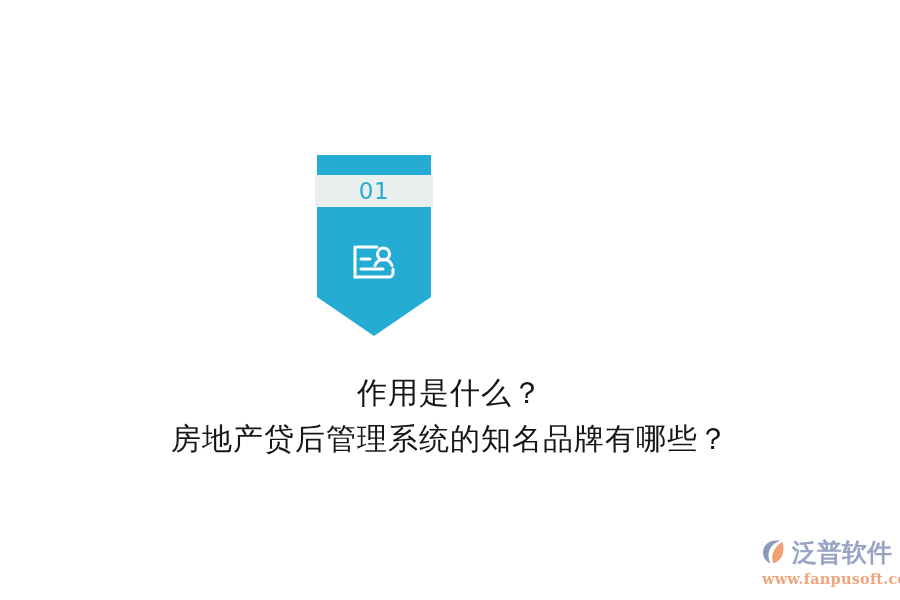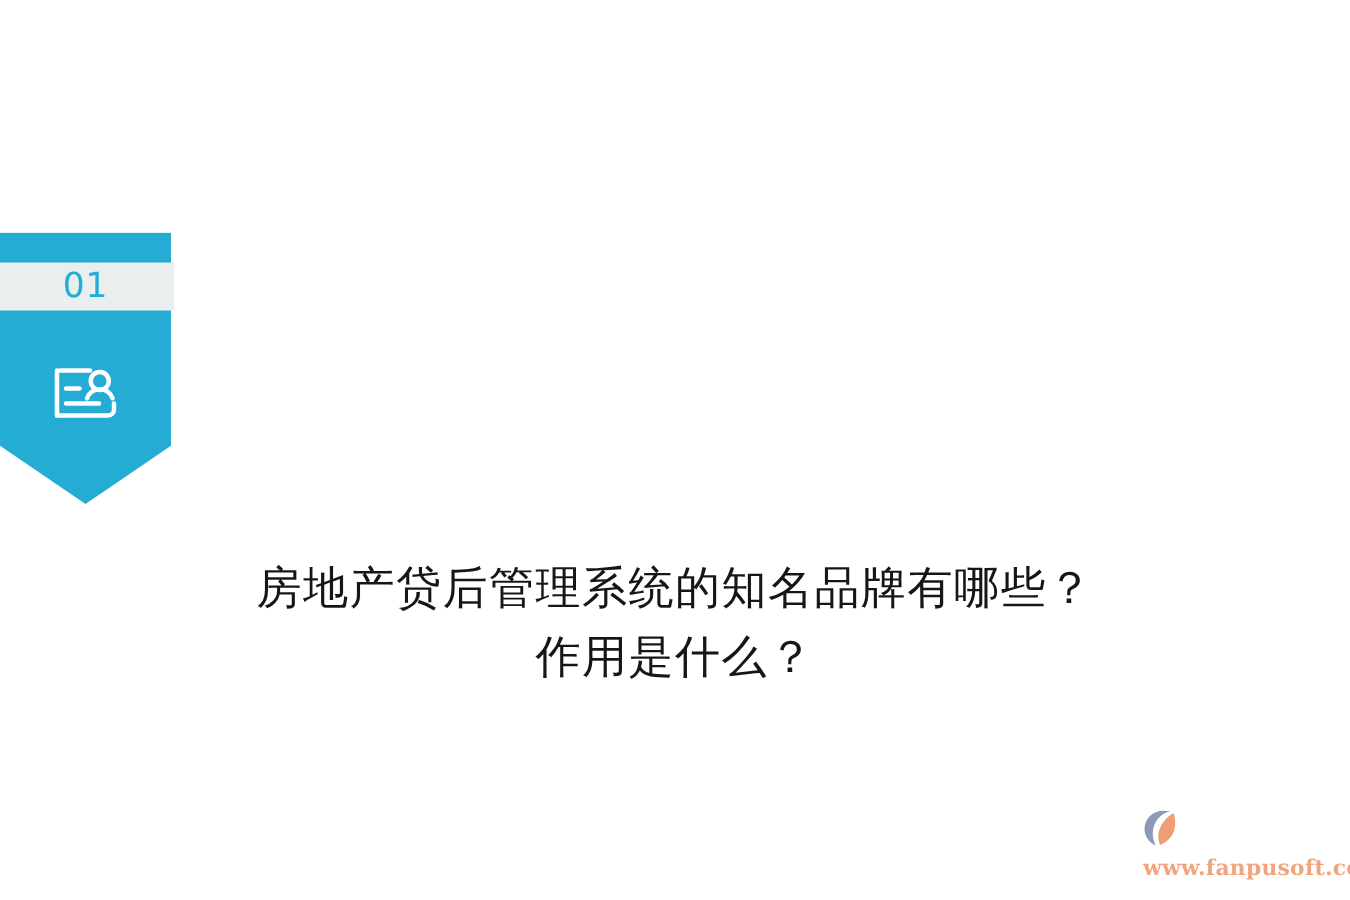--- a/index.html
+++ b/index.html
@@ -23,21 +23,21 @@
     background: #ffffff;
   }
 
   
   .banner-row {
     position: absolute;
     left: 0;
     top: 155px;
     width: 748px;
     display: flex;
-    justify-content: space-between;
+    justify-content: center;
     align-items: flex-start;
     gap: 49px;
   }
 
   .banner {
     position: relative;
     width: 114px;
     height: 181px;
     display: block;
   }
@@ -170,29 +170,30 @@
           <path d="M22 20.5 a9 9 0 0 1 17 0" stroke="#ffffff" stroke-width="3" fill="none" stroke-linecap="round"></path>
         </svg>
       </div>
     </div>
 
 
 
   </div>
 
   <div class="headline">
+    <span class="headline-line">作用是什么？</span>
     <span class="headline-line">房地产贷后管理系统的知名品牌有哪些？</span>
-    <span class="headline-line">作用是什么？</span>
   </div>
 
   <div class="logo">
     <div class="logo-top">
       <span class="logo-mark">
         <svg width="30" height="30" viewBox="0 0 30 30" fill="none" aria-hidden="true">
           <path d="M15.5 3.5 C8.5 3.5 3 9 3 15.5 C3 20.5 6 24.8 10.6 26.6 C9.2 24.2 8.5 21.6 8.5 18.6 C8.5 11.5 13.4 5.3 20.4 3.9 C18.9 3.6 17.2 3.5 15.5 3.5 Z" fill="#8c9ab8"></path>
           <path d="M22.5 5 C17.6 7.6 13.4 12.4 12.4 18.4 C11.9 21.4 12.3 24 13.4 26.3 C18.1 24.6 21.6 21 22.9 16.4 C23.8 12.9 23.6 8.7 22.5 5 Z" fill="#ef9f72"></path>
         </svg>
       </span>
+      <span class="logo-name">泛普软件</span>
     </div>
     <div class="logo-url">www.fanpusoft.com</div>
   </div>
 
 </div>
 
 </body></html>

